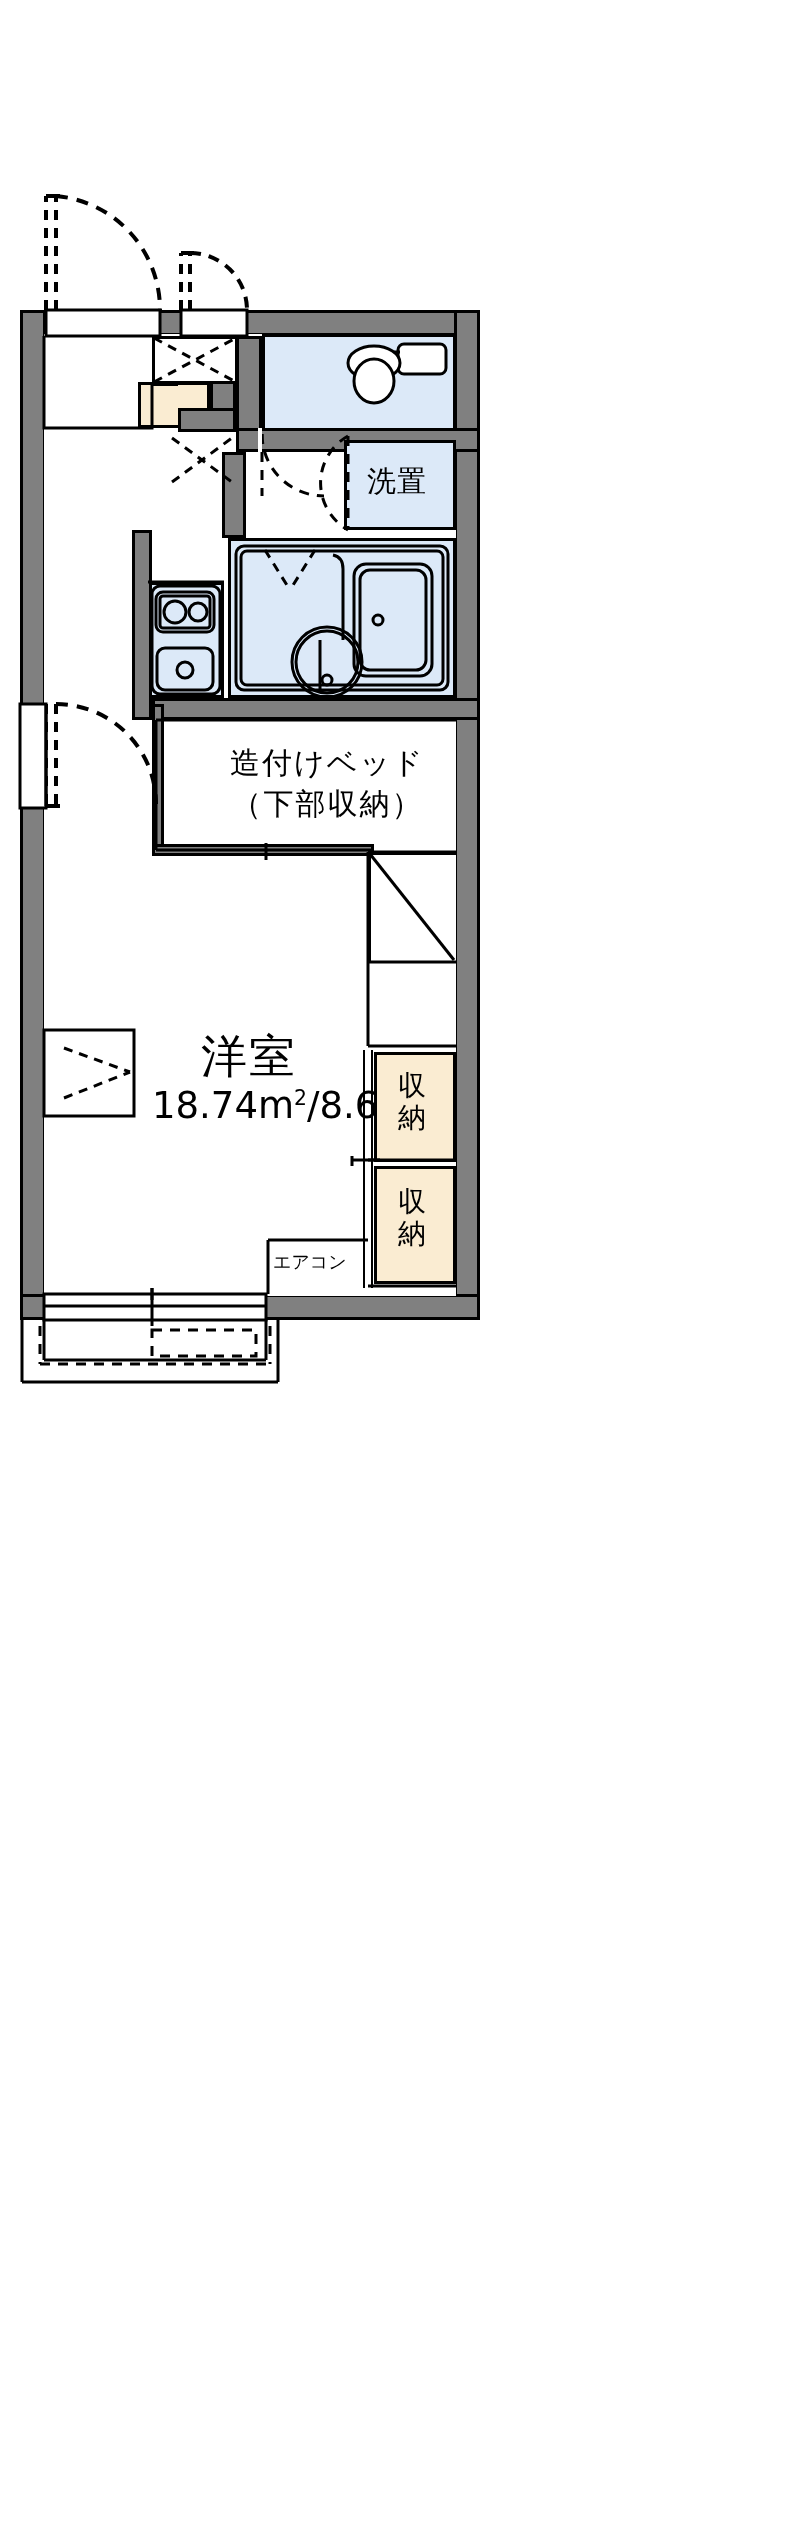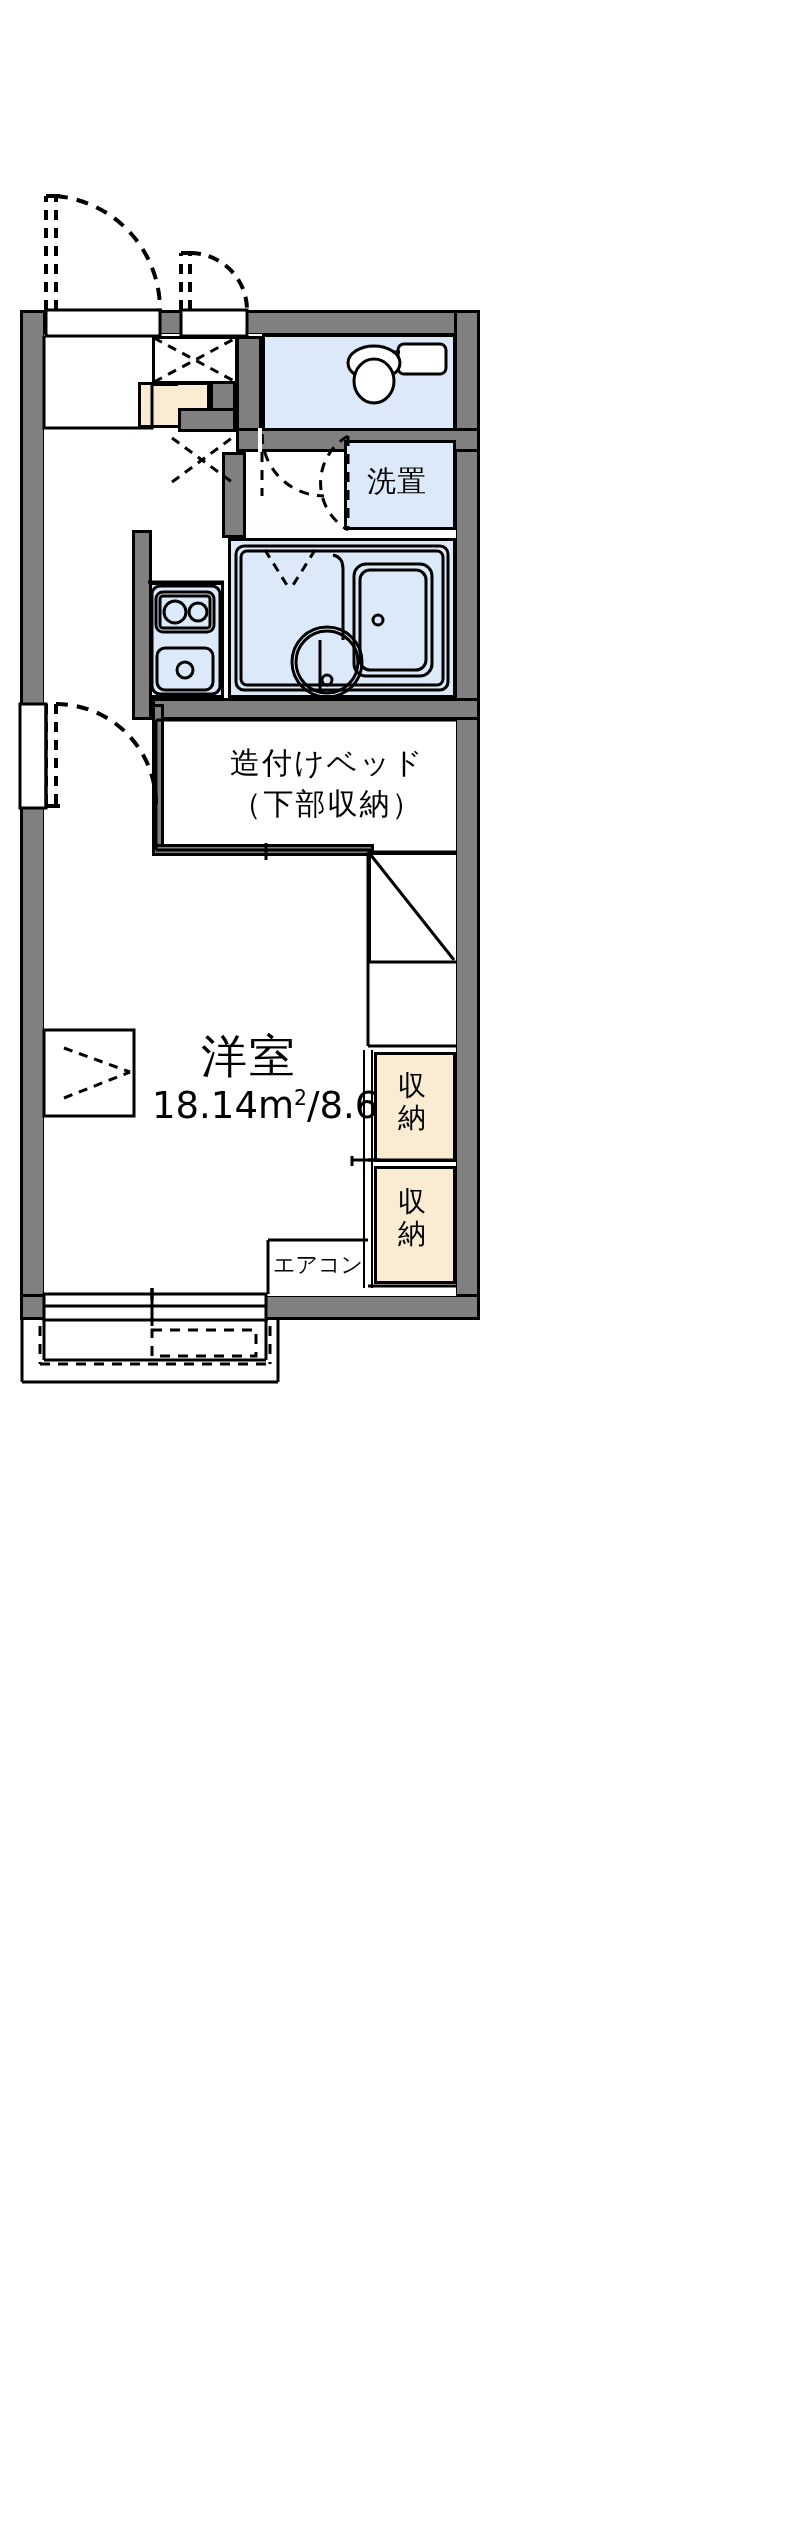--- a/index.html
+++ b/index.html
@@ -13,21 +13,21 @@
   .room{background:#ffffff;}
   .blue-b{background:#dce9f8;border:3px solid #000;}
   .beige{background:#faecd2;border:3px solid #000;}
 
   .lbl{position:absolute;color:#000;white-space:nowrap;font-family:"DejaVu Sans","Liberation Sans",sans-serif;text-align:right;}
   .lbl-room{font-size:46px;letter-spacing:2px;}
   .lbl-area{font-size:37px;letter-spacing:0px;}
   .lbl-bed{font-size:30px;letter-spacing:2px;text-align:center;line-height:1.35;}
   .lbl-sm{font-size:29px;letter-spacing:1px;}
   .lbl-sto{font-size:28px;letter-spacing:1px;line-height:1.15;text-align:center;}
-  .lbl-ac{font-size:22px;letter-spacing:0px;}
+  .lbl-ac{font-size:18px;letter-spacing:0px;}
   sup.sq{font-size:0.55em;vertical-align:super;}
 
   svg.ov{position:absolute;left:0;top:0;width:800px;height:2539px;overflow:visible;pointer-events:none;}
 </style>
 </head>
 <body>
 
 <div id="stage">
 
   <div class="abs wall" style="left:20px;top:310px;width:460px;height:26px;"></div>
@@ -70,21 +70,21 @@
   <div class="abs wall" style="left:152px;top:844px;width:222px;height:12px;"></div>
   <div class="lbl lbl-bed" style="left:205px;top:743px;margin-left:25px;">
     <div>造付けベッド</div>
     <div>（下部収納）</div>
   </div>
 
   <div class="abs" style="left:368px;top:852px;width:88px;height:110px;background:#ffffff;border-left:3px solid #000;border-top:3px solid #000;"></div>
 
   <div class="lbl lbl-room" style="left:201px;top:1026px;">洋室</div>
   <div class="lbl lbl-area" style="left:152px;top:1084px;">
-    <span>18.14m</span><sup class="sq">2</sup><span>/8.6J</span>
+    <span>18.74m</span><sup class="sq">2</sup><span>/8.6J</span>
   </div>
 
   <div class="abs beige" style="left:374px;top:1052px;width:82px;height:110px;"></div>
   <div class="lbl lbl-sto" style="left:398px;top:1070px;">
     <div>収</div>
     <div>納</div>
   </div>
 
   <div class="abs beige" style="left:374px;top:1166px;width:82px;height:118px;"></div>
   <div class="lbl lbl-sto" style="left:398px;top:1186px;">

